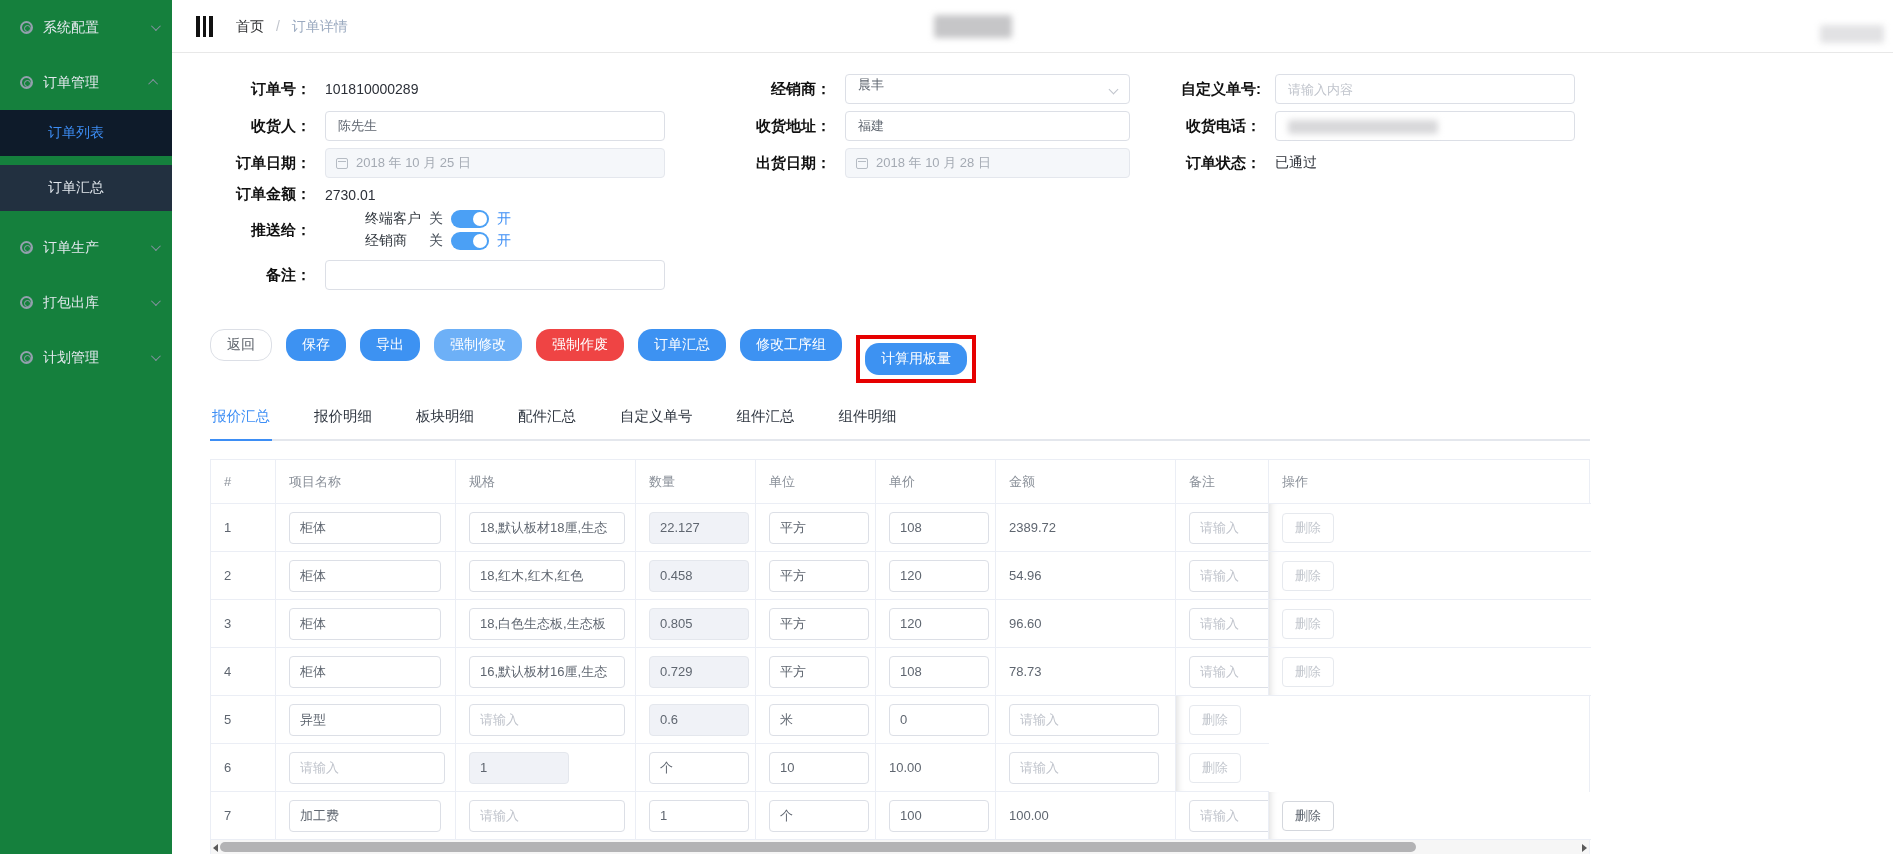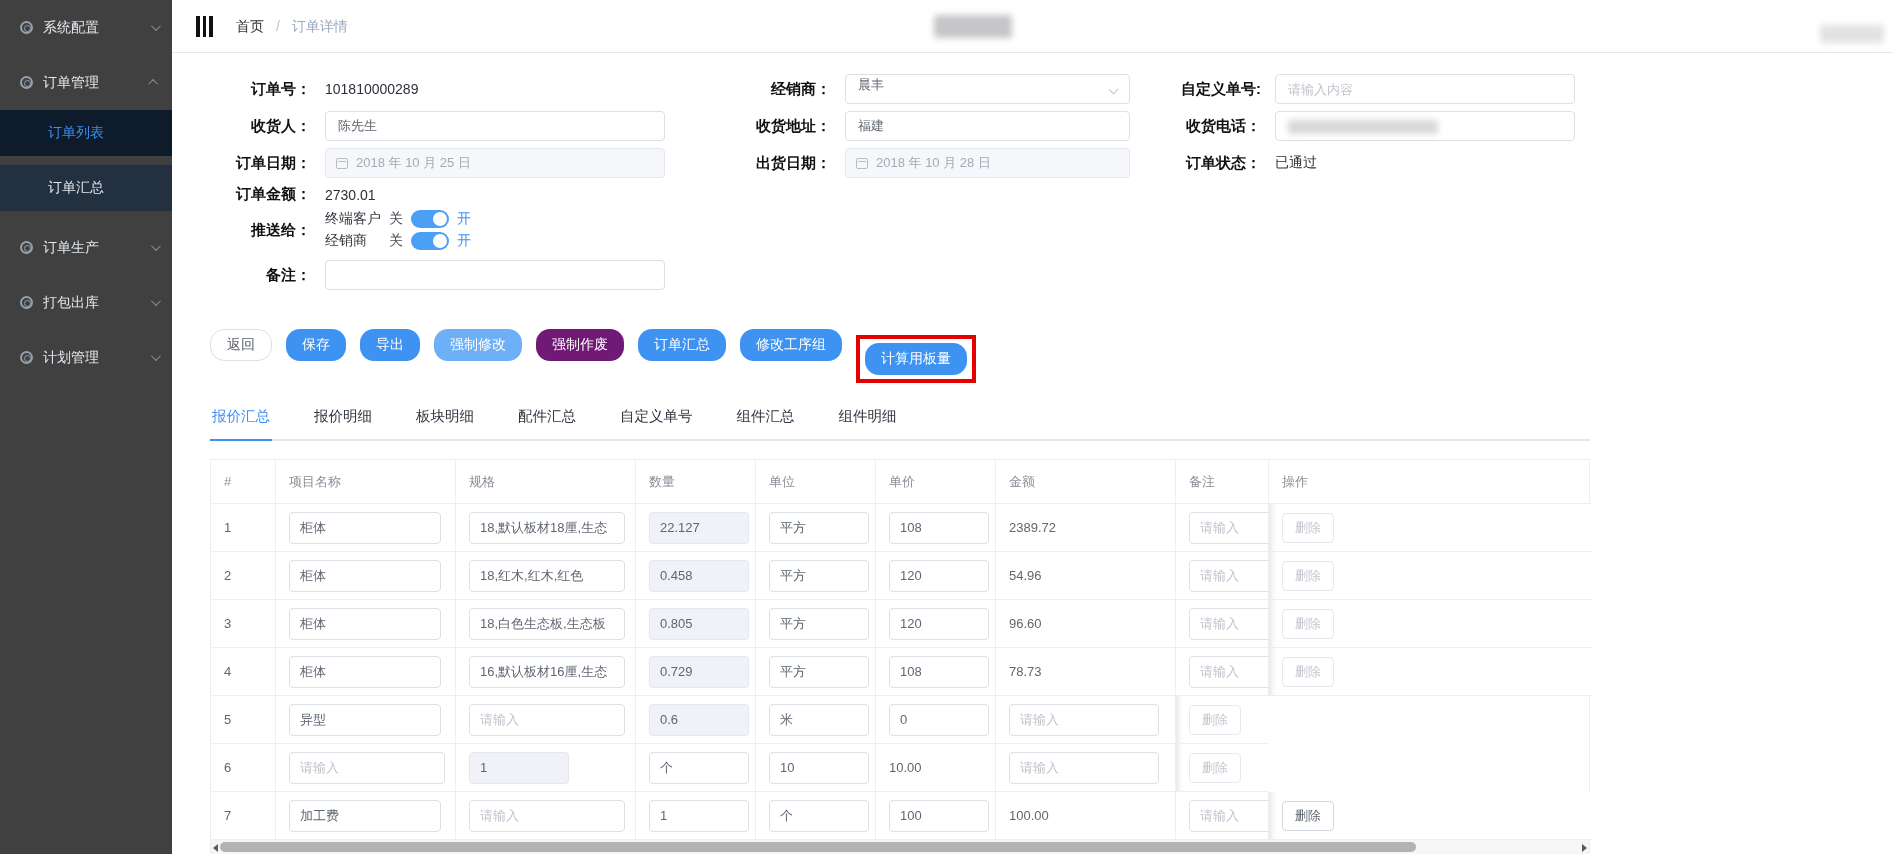--- a/index.html
+++ b/index.html
@@ -1,21 +1,21 @@
 <!DOCTYPE html>
 <html><head>
 <meta charset="utf-8">
 <style>
   * { margin:0; padding:0; box-sizing:border-box; }
   html,body { background:#fff; }
   body { font-family:"Liberation Sans","DejaVu Sans",sans-serif; }
   #app { position:relative; width:1893px; height:854px; background:#fff; overflow:hidden; }
 
   
-  .sidebar { position:absolute; left:0; top:0; width:172px; height:854px; background:#404040; }
+  .sidebar { position:absolute; left:0; top:0; width:172px; height:854px; background:#15803d; }
   .menu-item { height:55px; display:flex; align-items:center; padding:0 14px 0 20px; color:#e3e8ee; font-size:14px; cursor:pointer; }
   .menu-item .mi-label { margin-left:10px; }
   .gear { width:13px; height:13px; border:2px solid #94a0ae; border-radius:50%; position:relative; flex:0 0 auto; }
   .gear::after { content:""; position:absolute; left:2px; top:2px; width:5px; height:5px; border:1.5px solid #94a0ae; border-radius:50%; }
   .chev { width:7px; height:7px; border-right:1.6px solid #8591a0; border-bottom:1.6px solid #8591a0; margin-left:auto; flex:0 0 auto; }
   .chev.down { transform:rotate(45deg) translateY(-2px); }
   .chev.up { transform:rotate(-135deg) translateY(-2px); }
   .sub-item { height:46px; display:flex; align-items:center; padding-left:48px; font-size:14px; cursor:pointer; margin-bottom:9px; }
   .sub-active { background:#0e1b2a; color:#3d8ef5; }
   .sub-normal { background:#223040; color:#e3e8ee; }
@@ -55,21 +55,21 @@
   .push-on { color:#3d8ef5; margin-left:8px; }
   .switch { position:relative; width:38px; height:18px; background:#4ba0f5; border-radius:9px; cursor:pointer; flex:0 0 auto; }
   .switch .knob { position:absolute; right:2px; top:2px; width:14px; height:14px; background:#fff; border-radius:50%; }
 
   
   .toolbar { display:flex; align-items:center; margin:16px 0 0 38px; gap:14px; }
   .btn { height:32px; padding:0 16px; border-radius:14px; font-size:14px; border:none; cursor:pointer; font-family:inherit; white-space:nowrap; }
   .btn-plain { background:#fff; border:1px solid #dcdfe6; color:#5a6068; }
   .btn-primary { background:#3d92f2; color:#fff; }
   .btn-light { background:#6db0f7; color:#fff; }
-  .btn-danger { background:#701a75; color:#fff; }
+  .btn-danger { background:#ef4444; color:#fff; }
   .annotation-box { border:4px solid #e60000; padding:4px 5px; display:inline-flex;margin-top:29px; }
 
   
   .tabs { display:flex; margin:24px 0 0 38px; width:1380px; border-bottom:2px solid #e4e7ed; }
   .tab { font-size:14.5px; color:#2f3640; padding:0 2px 13px 2px; margin-right:40px; cursor:pointer; }
   .tab.active { color:#3d8ef5; border-bottom:2px solid #3d8ef5; margin-bottom:-2px; }
 
   
   .tbl { margin:18px 0 0 38px; width:1380px; border:1px solid #ebeef5; border-bottom:none; }
   .trow, .thead { display:grid; grid-template-columns:65px 180px 180px 120px 120px 120px 180px 93px 322px; }
@@ -207,21 +207,21 @@
         <div class="flabel">订单金额：</div>
         <div class="fval">2730.01</div>
         <div></div>
           <div></div>
           <div></div>
           <div></div>
           <div></div>
           <div></div>
       </div>
 
-      <div class="frow" style="margin-bottom:2px;">
+      <div class="frow" style="margin-bottom:2px;gap:40px;">
         <div class="flabel">推送给：</div>
         <div>
           <div class="push-line">
             <span class="push-name">终端客户</span>
             <span class="push-off">关</span>
             <span class="switch">
                 <span class="knob"></span>
               </span>
             <span class="push-on">开</span>
           </div>

